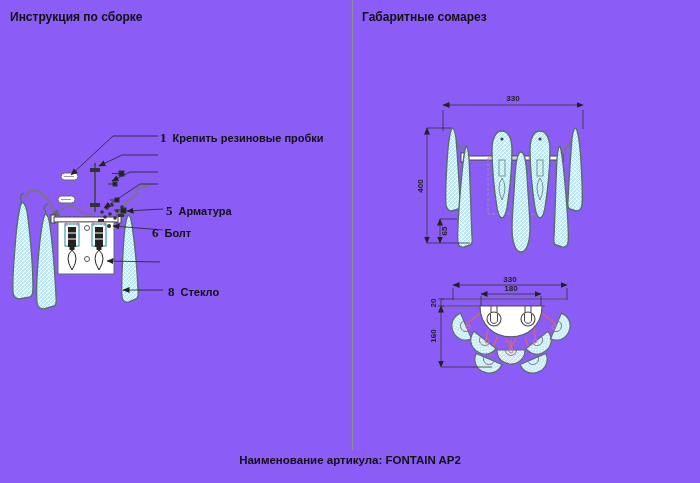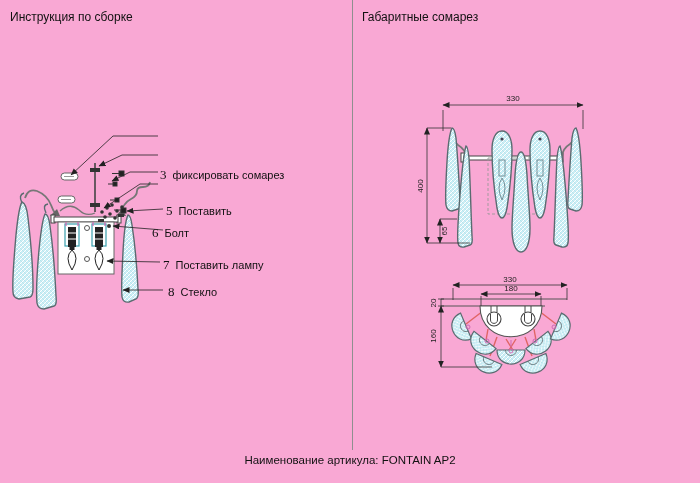--- a/index.html
+++ b/index.html
@@ -1,17 +1,17 @@
 <!DOCTYPE html>
 <html><head>
 <meta charset="utf-8">
 <style>
   html,body{margin:0;padding:0;background:#fff;}
-  .page{position:relative;width:700px;height:483px;background:#f9a8d4;
-        font-family:"Liberation Sans",sans-serif;overflow:hidden;color:#111;}
+  .page{position:relative;width:700px;height:483px;background:#8b5cf6;
+        font-family:"Liberation Sans",sans-serif;overflow:hidden;color:#111;font-weight:bold;}
   .title{position:absolute;font-size:12px;color:#111;white-space:nowrap;}
   .divider{position:absolute;left:352px;top:0;width:1px;height:450px;background:#8f8f8f;}
   .caption{position:absolute;top:454px;left:0;width:700px;text-align:center;
            font-size:11.5px;color:#111;}
   .item{position:absolute;white-space:nowrap;}
   .item .num{font-family:"Liberation Serif",serif;font-size:13px;color:#111;margin-right:6px;}
   .item .lbl{font-family:"Liberation Sans",sans-serif;font-size:11px;color:#111;}
   svg{position:absolute;top:0;left:0;}
   svg text{font-family:"Liberation Sans",sans-serif;font-size:8px;fill:#222;}
 </style>
@@ -121,31 +121,28 @@
       <path d="M158,155 L122,155 L99,166" marker-end="url(#arrL)"></path>
       <path d="M158,172 L130,172 L112,181" marker-end="url(#arrL)"></path>
       <path d="M158,184 L140,184 L104,208" marker-end="url(#arrL)"></path>
       <path d="M163,209 L127,211" marker-end="url(#arrL)"></path>
       <path d="M163,230 L113,226" marker-end="url(#arrL)"></path>
       <path d="M160,262 L107,261" marker-end="url(#arrL)"></path>
       <path d="M163,290 L123,290" marker-end="url(#arrL)"></path>
     </g>
   </svg>
 
-  <div class="item" style="left:160px;top:165px">
-    <span class="num">3</span><span class="lbl">фиксировать сомарез</span>
+  <div class="item" style="left:160px;top:128px">
+    <span class="num">1</span><span class="lbl">Крепить резиновые пробки</span>
   </div>
   <div class="item" style="left:166px;top:201px">
-    <span class="num">5</span><span class="lbl">Поставить</span>
+    <span class="num">5</span><span class="lbl">Арматура</span>
   </div>
   <div class="item" style="left:152px;top:223px">
     <span class="num">6</span><span class="lbl">Болт</span>
-  </div>
-  <div class="item" style="left:163px;top:255px">
-    <span class="num">7</span><span class="lbl">Поставить лампу</span>
   </div>
   <div class="item" style="left:168px;top:282px">
     <span class="num">8</span><span class="lbl">Стекло</span>
   </div>
 
   <svg width="348" height="483" viewBox="352 0 348 483" style="left:352px">
     <defs>
       <pattern id="hatchR" width="4" height="4" patternUnits="userSpaceOnUse">
         <rect width="4" height="4" fill="#cdeef5"></rect>
         <path d="M0,4 L4,0" stroke="#ffffff" stroke-width="1"></path>

